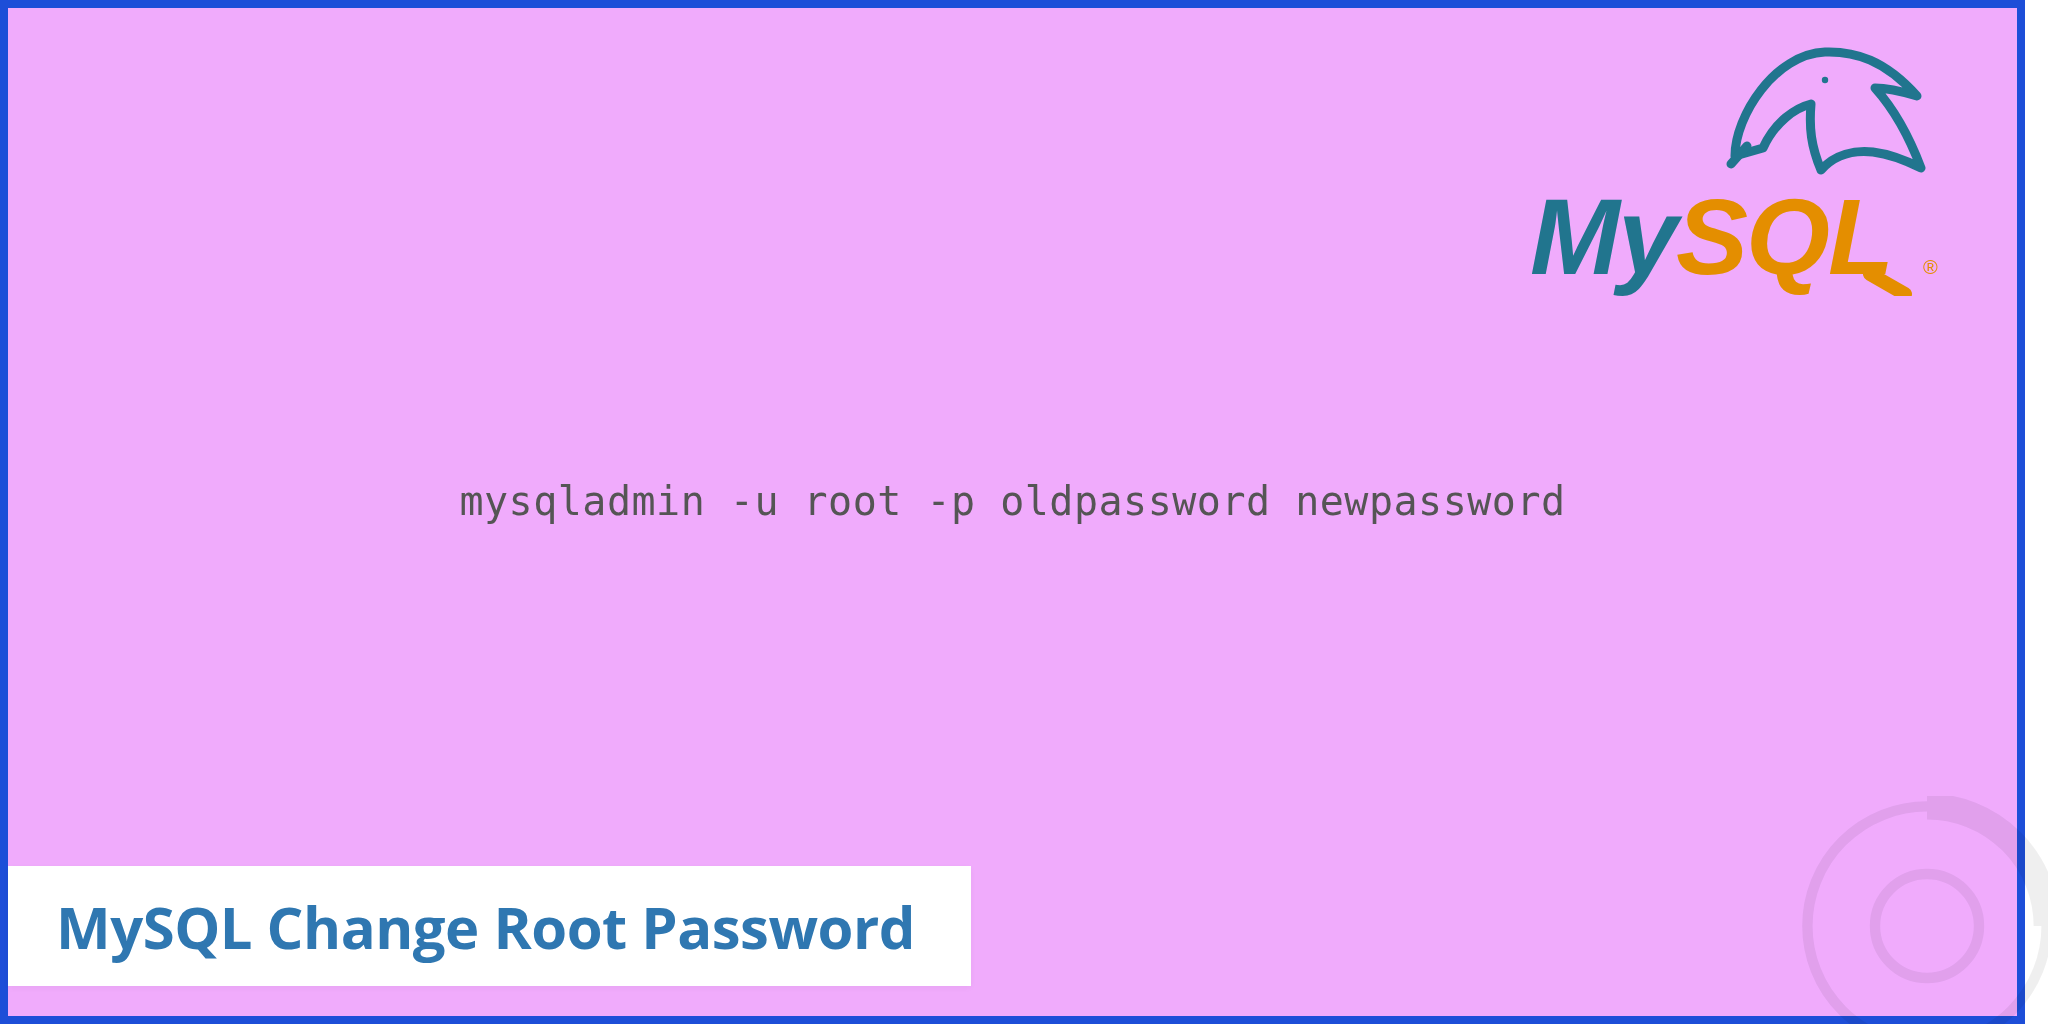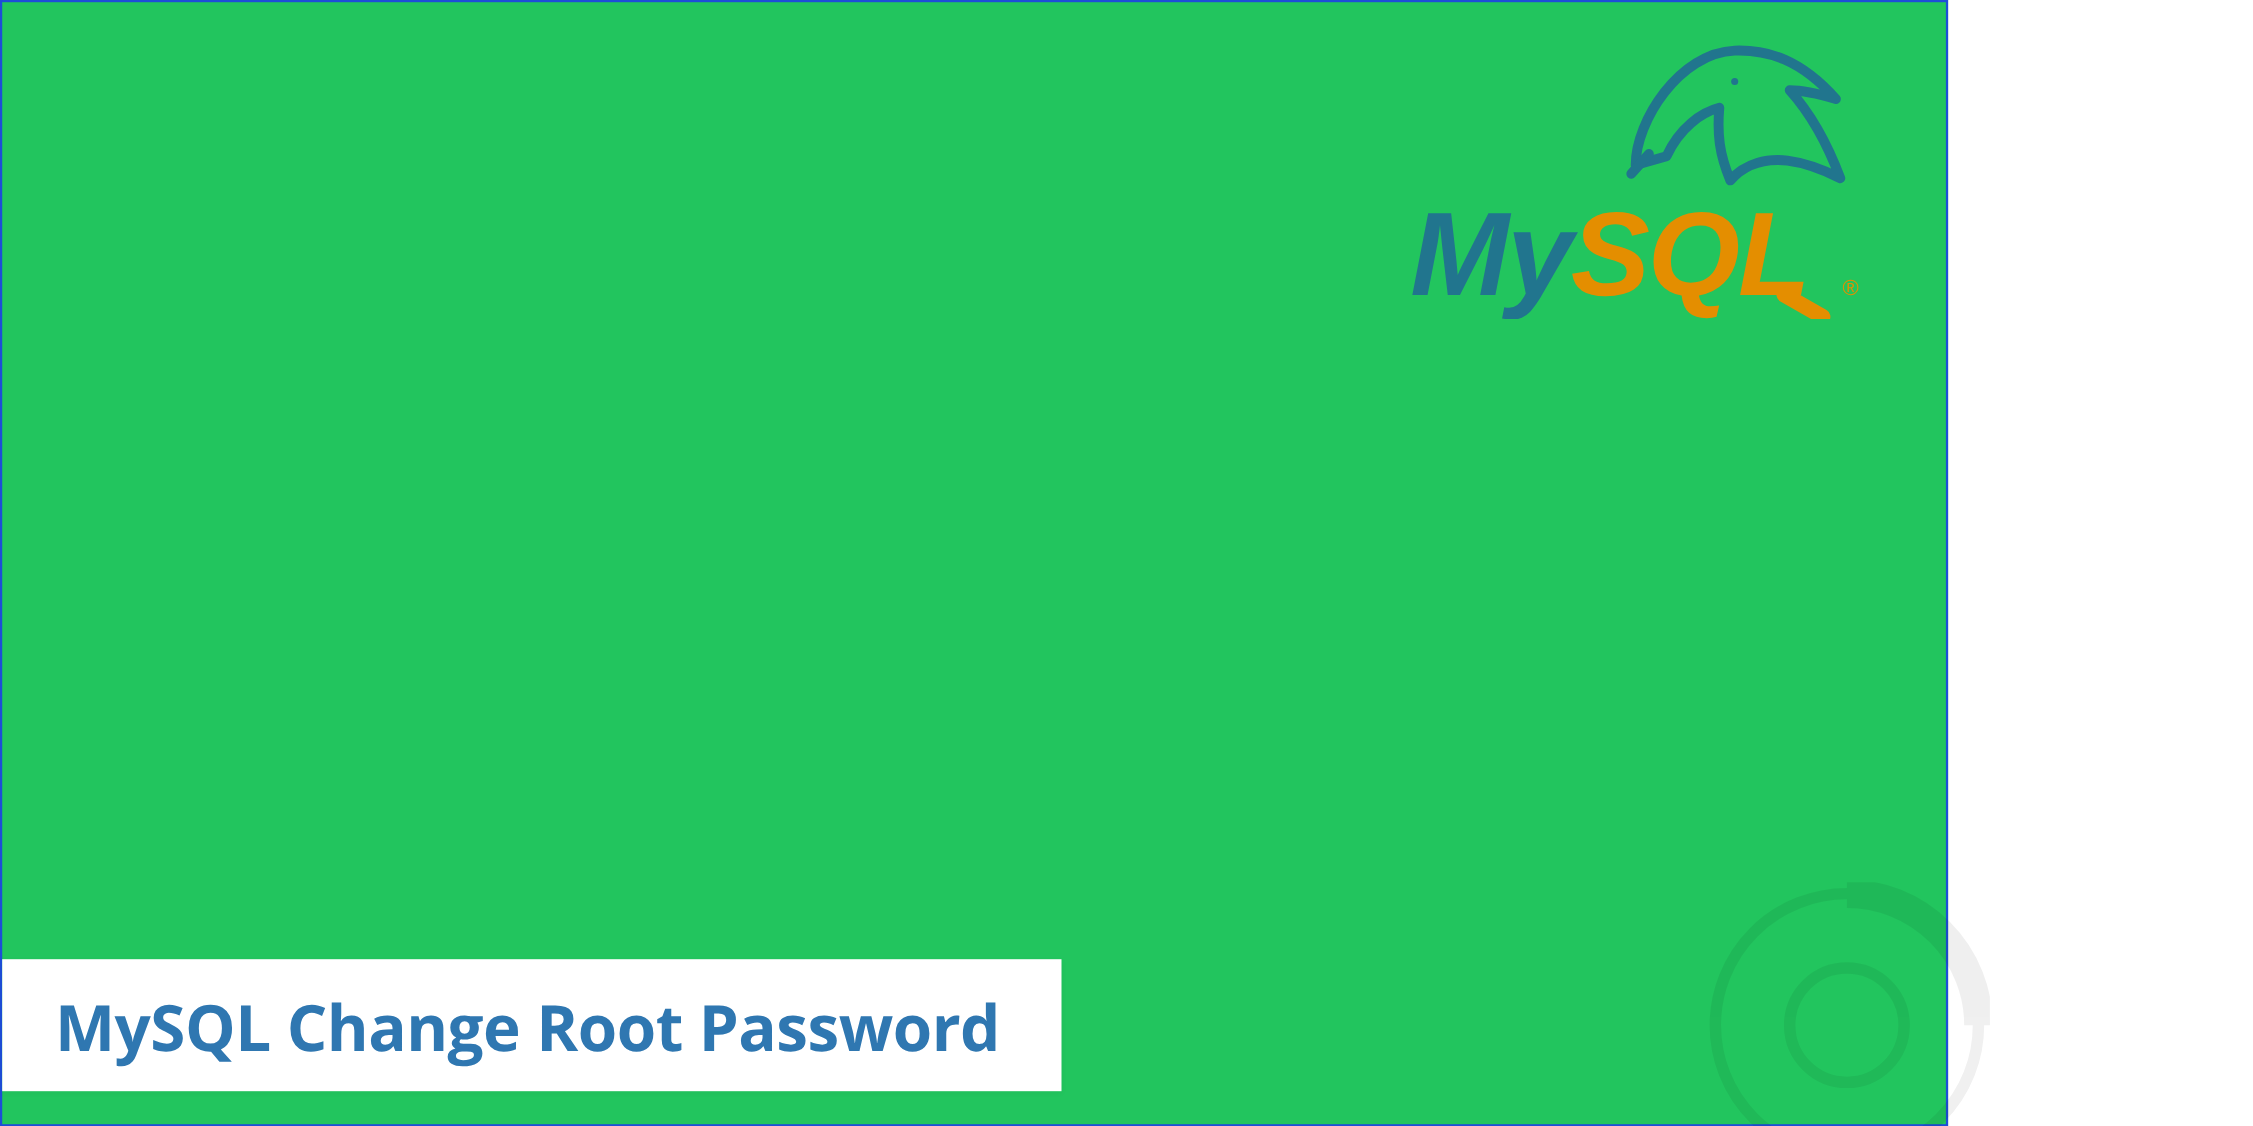--- a/index.html
+++ b/index.html
@@ -5,24 +5,24 @@
   html, body {
     margin: 0;
     padding: 0;
     width: 2048px;
     height: 1024px;
     overflow: hidden;
     font-family: "Open Sans", "Segoe UI", Arial, sans-serif;
   }
   .canvas {
     position: relative;
-    width: 1771px;
+    width: 2025px;
     height: 1024px;
-    background: #22c55e;
-    border: 2px solid #1d4ed8;
+    background: #f0abfc;
+    border: 8px solid #1d4ed8;
     box-sizing: border-box;
   }
 
   
   .logo {
     position: absolute;
     top: 28px;
     right: 72px;
     width: 420px;
     height: 260px;
@@ -101,20 +101,21 @@
       <text x="5" y="238" font-family="'Trebuchet MS','Segoe UI',Arial,sans-serif" font-size="108" font-weight="700" font-style="italic" letter-spacing="-2">
         <tspan fill="#21758e">My</tspan><tspan fill="#e48e00">SQL</tspan>
       </text>
 
       <path d="M345 238 L 380 258" stroke="#e48e00" stroke-width="14" stroke-linecap="round" fill="none"></path>
 
       <text x="398" y="238" font-family="Arial,sans-serif" font-size="20" fill="#e48e00">®</text>
     </svg>
   </div>
 
+  <div class="command">mysqladmin -u root -p oldpassword newpassword</div>
 
   <div class="title-strip">
     <span class="title-text">MySQL Change Root Password</span>
   </div>
 
   <div class="watermark">
     <svg viewBox="0 0 100 100">
       <circle cx="50" cy="50" r="46" fill="none" stroke="#000" stroke-width="4"></circle>
       <circle cx="50" cy="50" r="20" fill="none" stroke="#000" stroke-width="4"></circle>
       <path d="M50 4 A46 46 0 0 1 96 50" fill="none" stroke="#000" stroke-width="10"></path>

